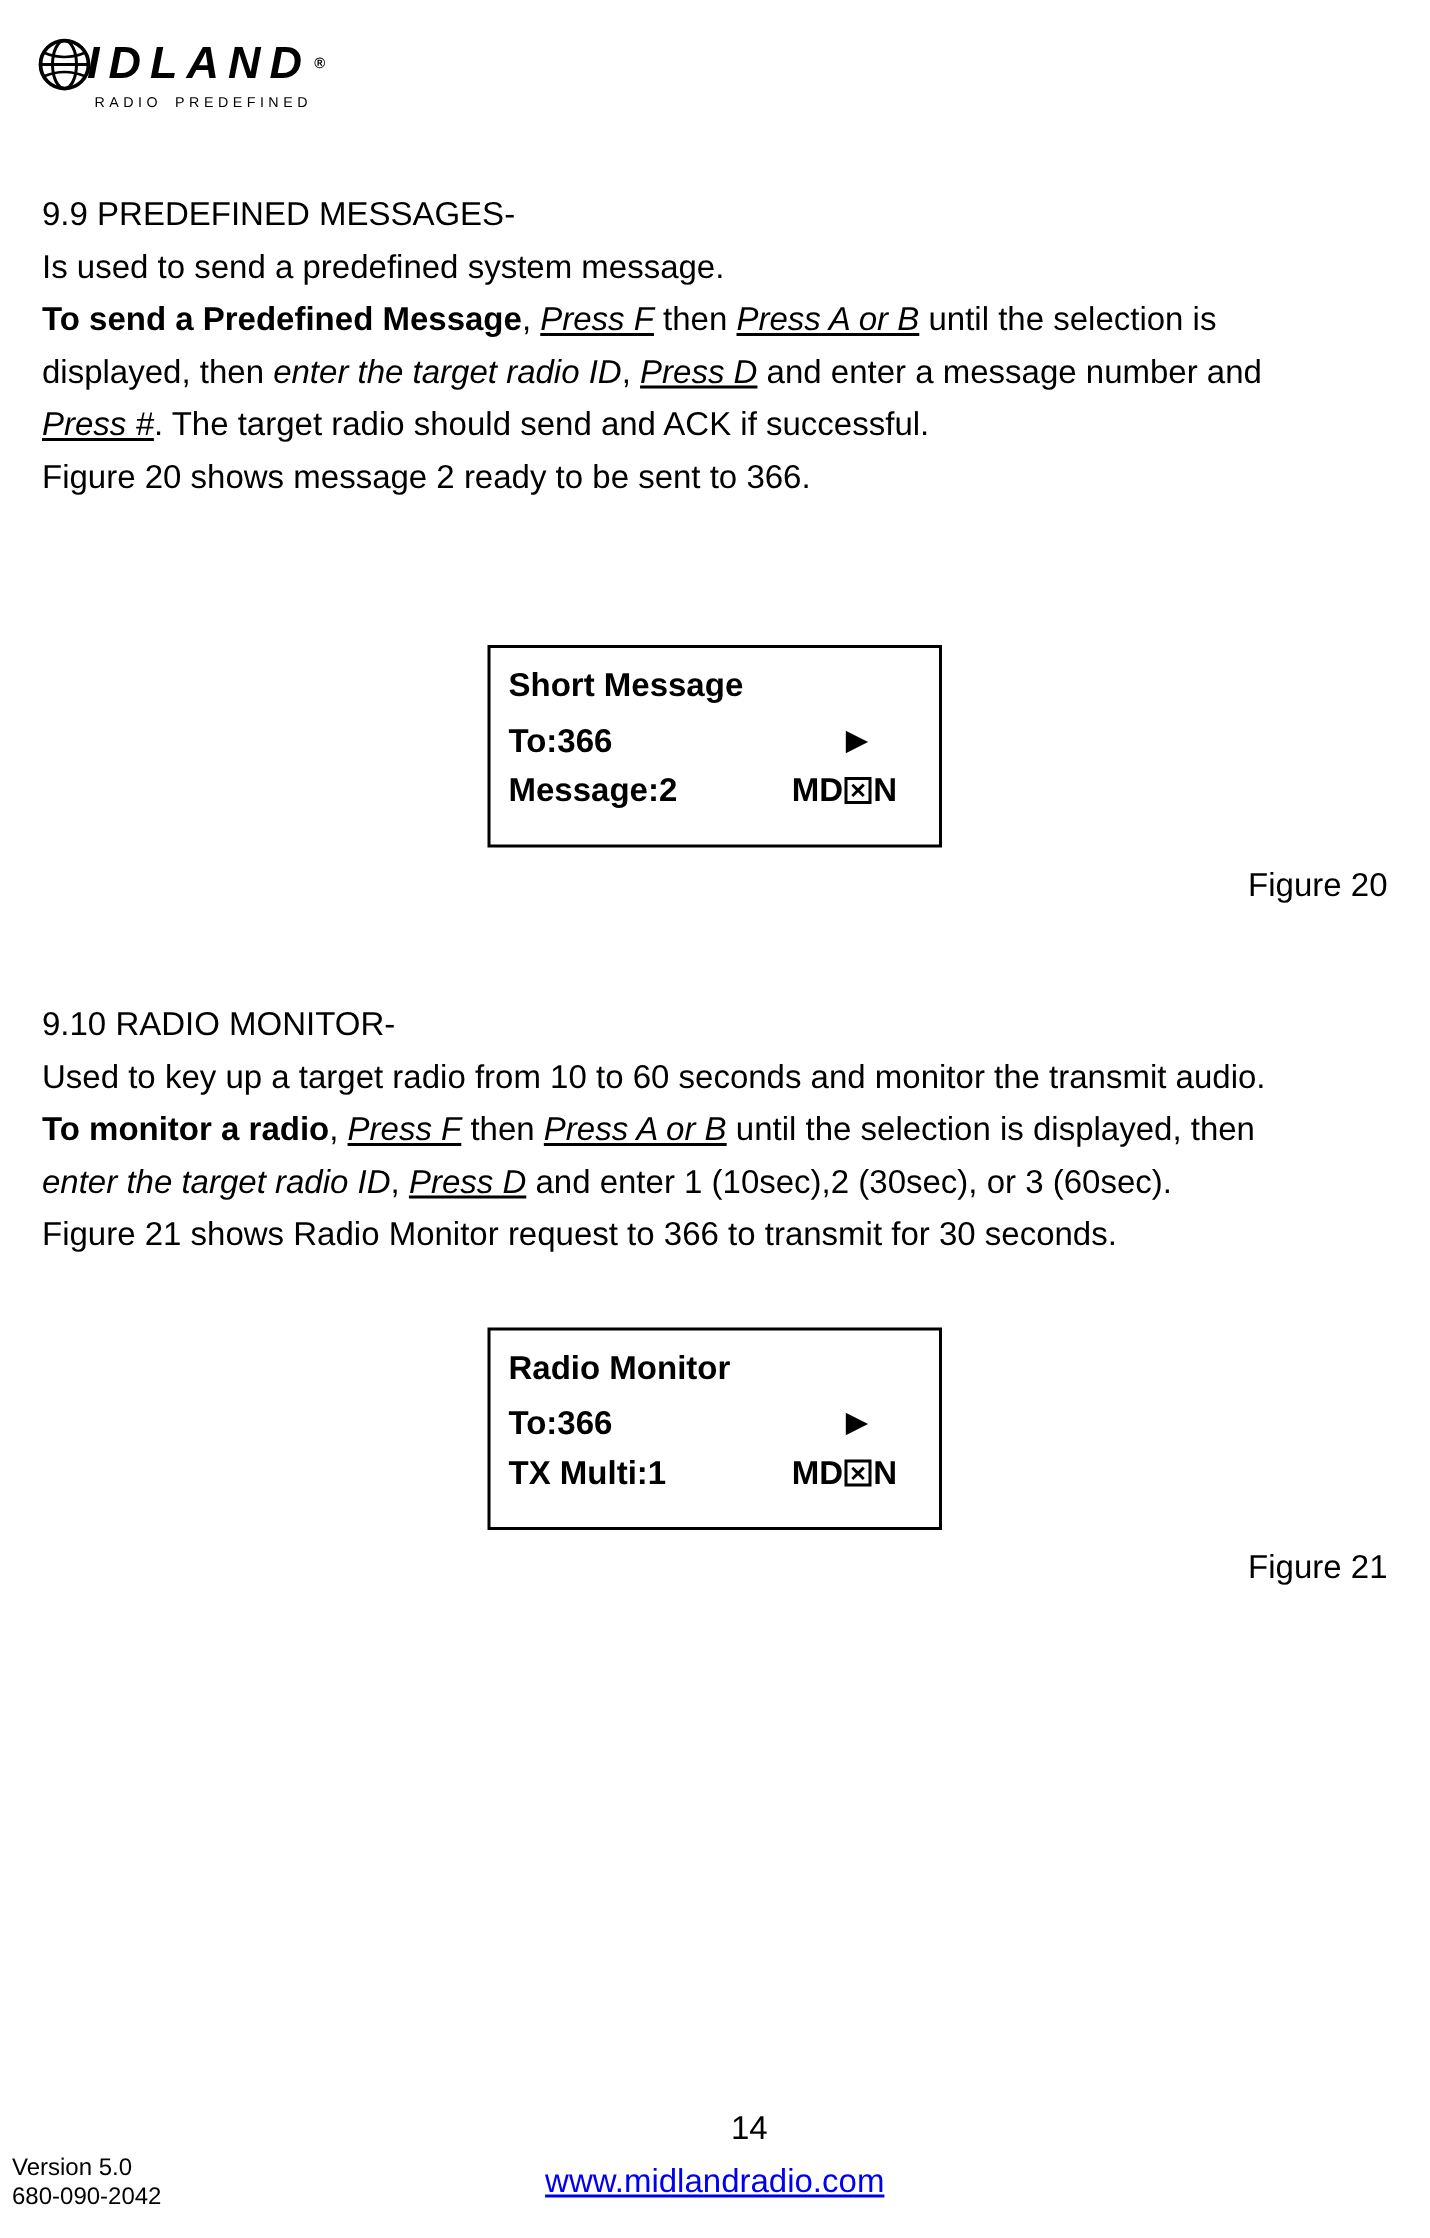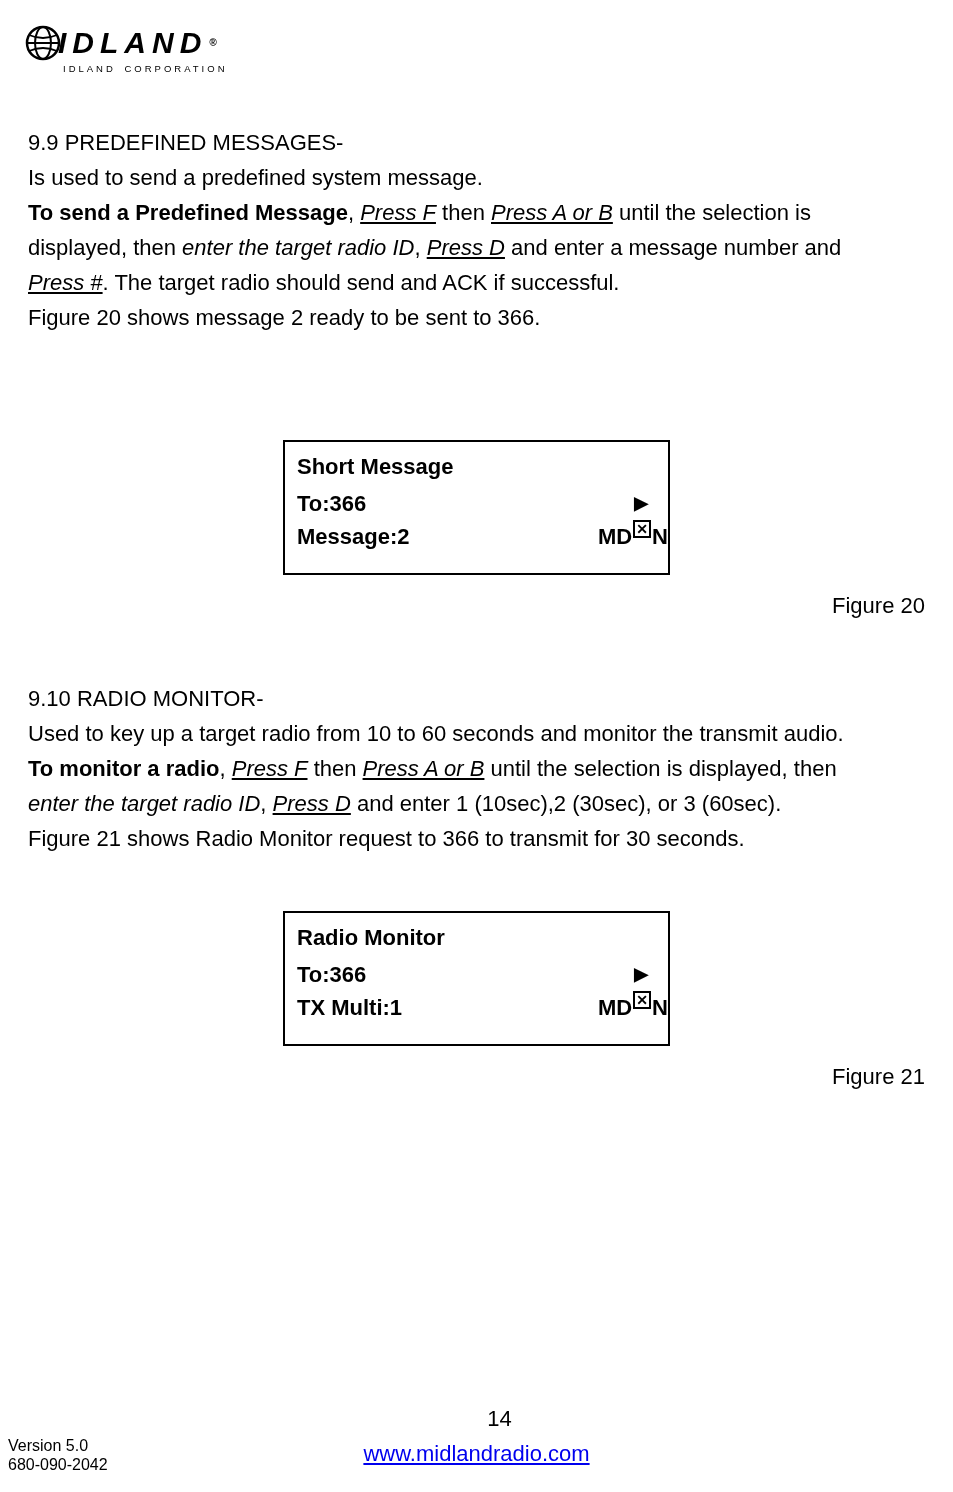--- a/index.html
+++ b/index.html
@@ -56,36 +56,36 @@
     .content { padding: 0 3px; }
     .para { margin-bottom: 2px; }
     .bold { font-weight: bold; }
     .italic { font-style: italic; }
     .uitalic { font-style: italic; text-decoration: underline; }
     .gap { height: 90px; }
     .gap2 { height: 60px; }
     .gap3 { height: 40px; }
     .display-box {
       border: 2.5px solid #000;
-      width: 387px;
-      margin: 14px auto;
-      padding: 8px 0 20px 12px;
+      width: 303px;
+      margin: 4px auto;
+      padding: 8px 28px 20px 12px;
       font-weight: bold;
     }
     .display-title { margin-bottom: 4px; }
     .display-row {
       display: flex;
       justify-content: space-between;
       align-items: center;
     }
     .arrow-glyph {
       font-size: 18px;
       margin-right: 20px;
     }
-    .mdxn { display: flex; }
+    .mdxn { display: flex; align-items: center; }
     .xbox {
       display: inline-block;
       width: 18px;
       height: 18px;
       border: 2px solid #000;
       font-size: 14px;
       line-height: 14px;
       text-align: center;
       font-weight: bold;
       margin: 0 1px;
@@ -124,21 +124,21 @@
           <circle cx="18" cy="18" r="16" fill="none" stroke="#000" stroke-width="2.5"></circle>
           <ellipse cx="18" cy="18" rx="8" ry="16" fill="none" stroke="#000" stroke-width="2"></ellipse>
           <line x1="2" y1="18" x2="34" y2="18" stroke="#000" stroke-width="2"></line>
           <path d="M 4 10 Q 18 16 32 10" fill="none" stroke="#000" stroke-width="1.8"></path>
           <path d="M 4 26 Q 18 20 32 26" fill="none" stroke="#000" stroke-width="1.8"></path>
         </svg>
       </span>
       <span>IDLAND</span>
       <span class="reg">®</span>
     </div>
-    <div class="logo-sub">IDLAND CORPORATION</div>
+    <div class="logo-sub">RADIO PREDEFINED</div>
   </div>
 </div>
 
 <div class="content">
 
   <div class="para">9.9 PREDEFINED MESSAGES-</div>
   <div class="para">Is used to send a predefined system message.</div>
   <div class="para">
     <span class="bold">To send a Predefined Message</span><span>, </span><span class="uitalic">Press F</span><span> then </span><span class="uitalic">Press A or B</span><span> until the selection is </span>
   </div>

